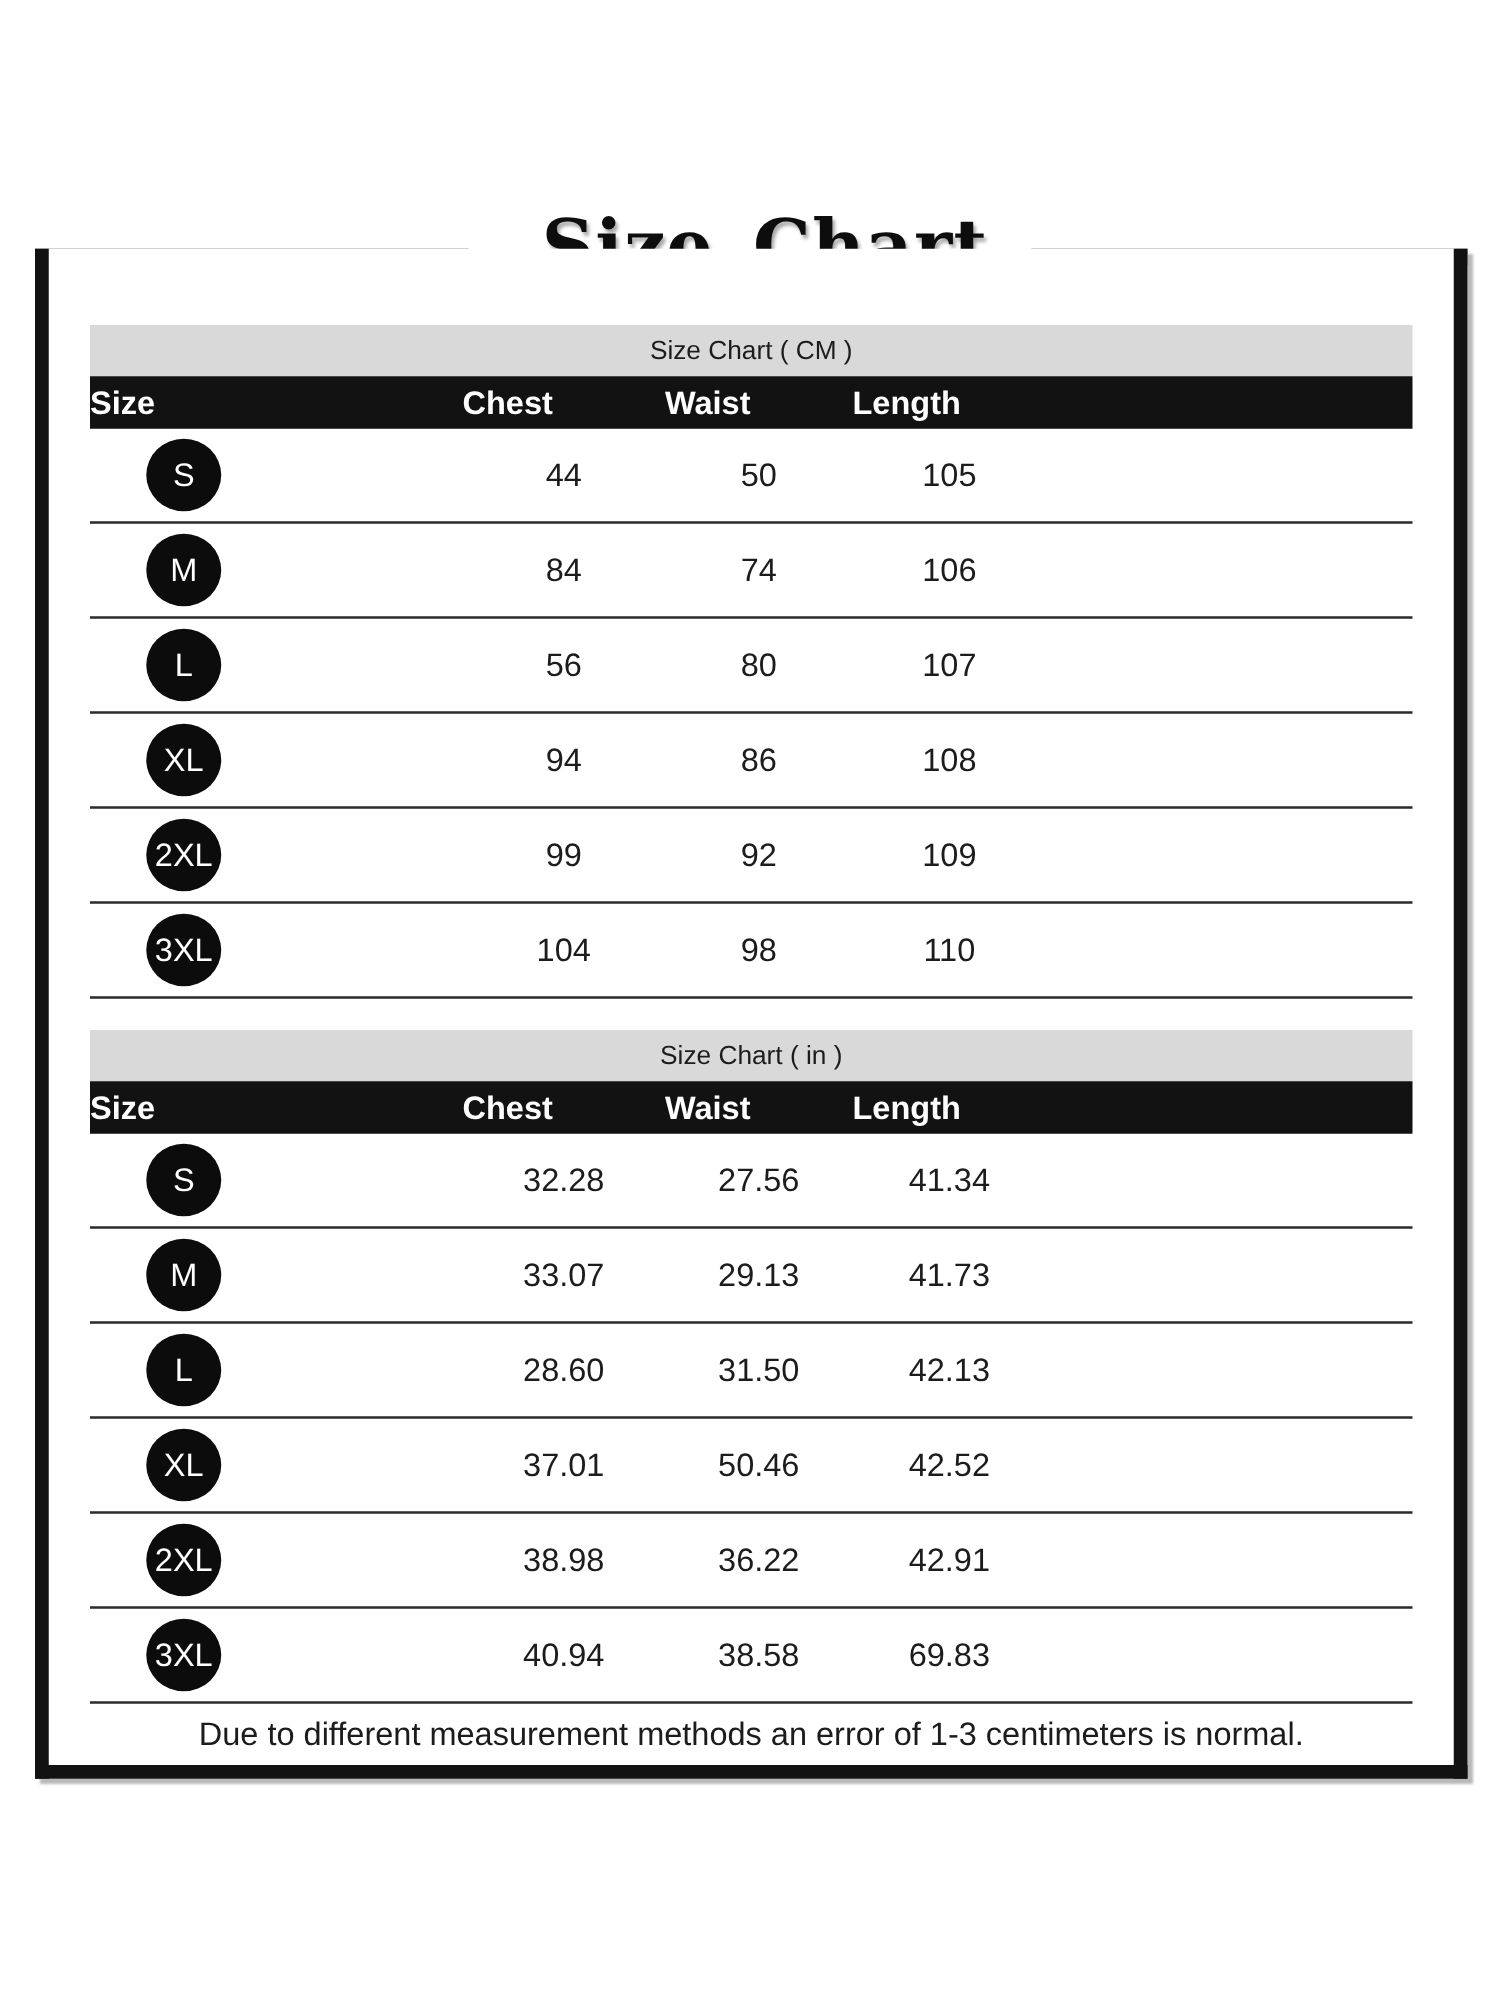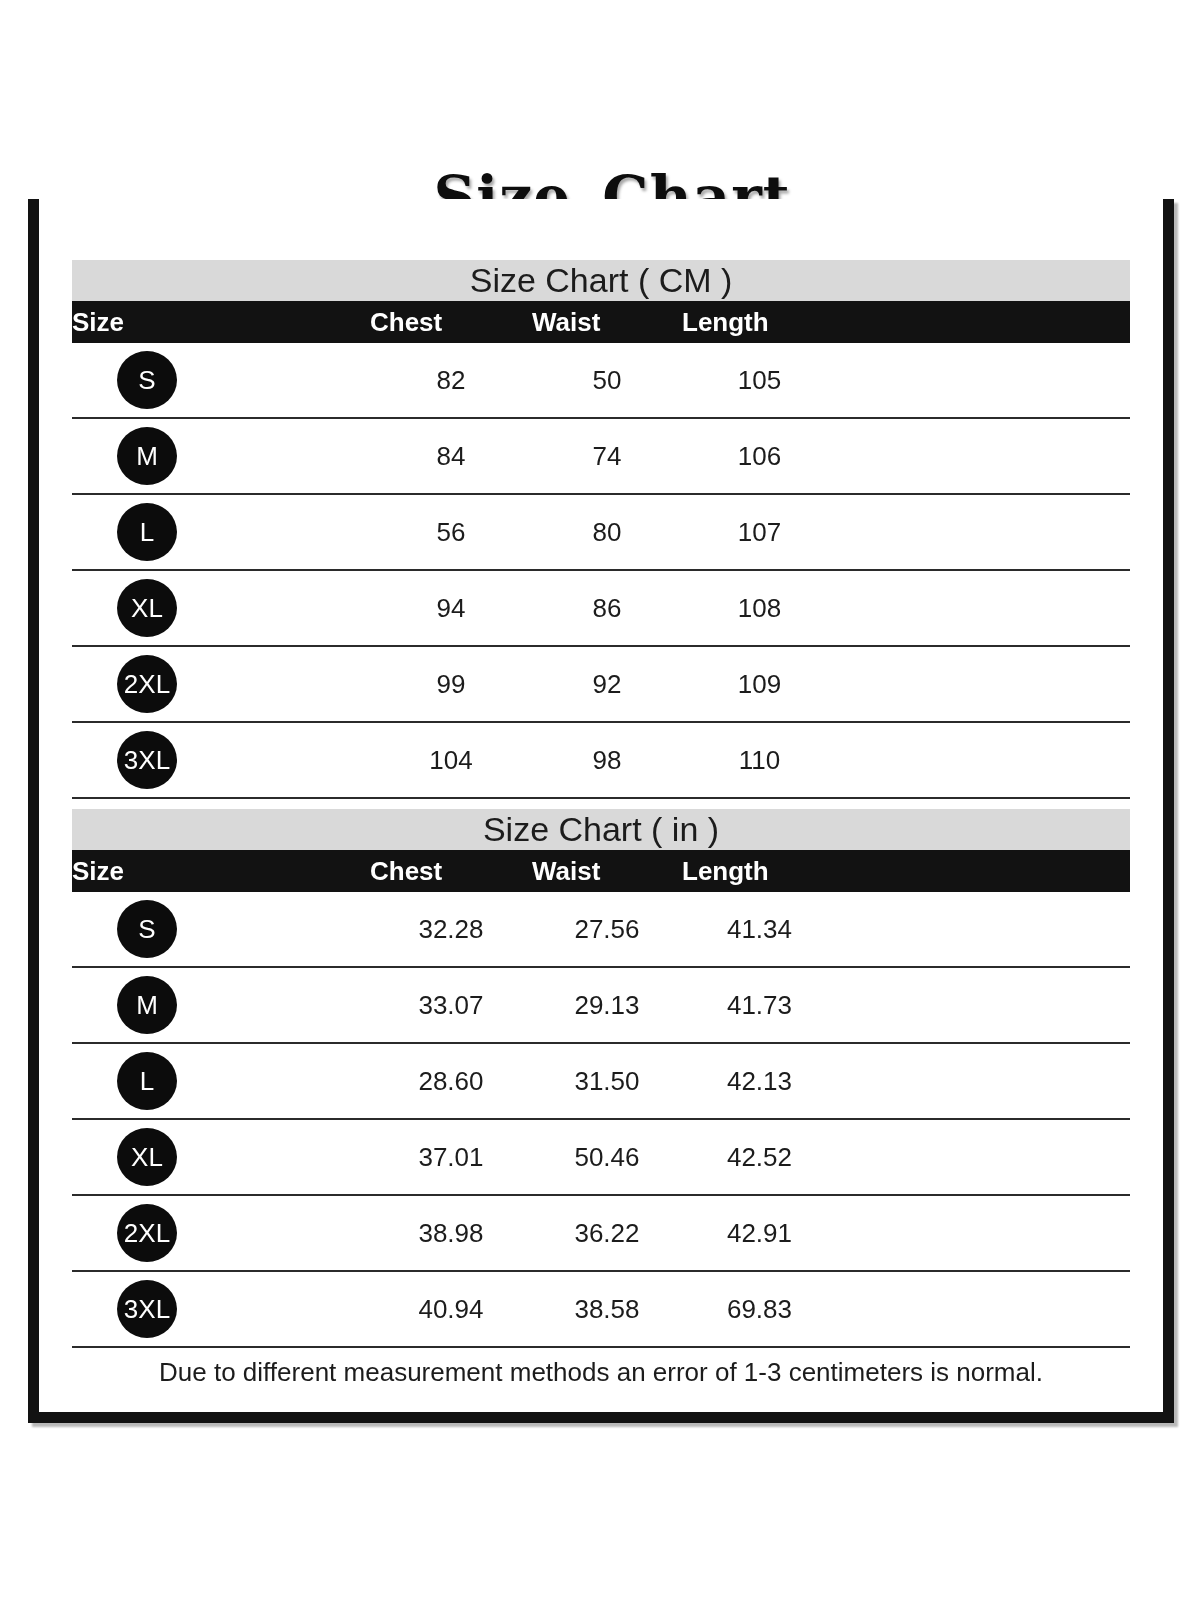--- a/index.html
+++ b/index.html
@@ -39,27 +39,27 @@
     background:#ffffff;
     box-shadow:4px 4px 2px rgba(0,0,0,0.28);
   }
 
   .size-table{
     position:relative;
     margin-left:33px;
     width:1058px;
   }
   .size-table.cm{margin-top:61px;}
-  .size-table.inch{margin-top:10px;}
+  .size-table.inch{margin-top:25px;}
 
   .caption{
     height:41px;line-height:41px;
     background:var(--caption_bg,#d9d9d9);
     text-align:center;
-    font-size:34px;color:var(--text,#1c1c1c);
+    font-size:21px;color:var(--text,#1c1c1c);
   }
   .grid-row{
     display:grid;
     grid-template-columns:150px 148px 162px 150px 155px 1fr;
     align-items:center;
   }
   .thead{
     height:42px;
     background:var(--header_bg,#121212);
     color:var(--header_text,#ffffff);
@@ -109,21 +109,21 @@
         <div class="cell">Waist</div>
         <div class="cell">Length</div>
         <div class="cell"></div>
       </div>
 
       <div class="grid-row row">
         <div class="cell size-cell">
             <span class="badge">S</span>
           </div>
         <div class="cell"></div>
-        <div class="cell">82</div>
+        <div class="cell">44</div>
         <div class="cell">50</div>
         <div class="cell">105</div>
         <div class="cell"></div>
       </div>
 
       <div class="grid-row row">
         <div class="cell size-cell">
             <span class="badge">M</span>
           </div>
         <div class="cell"></div>

